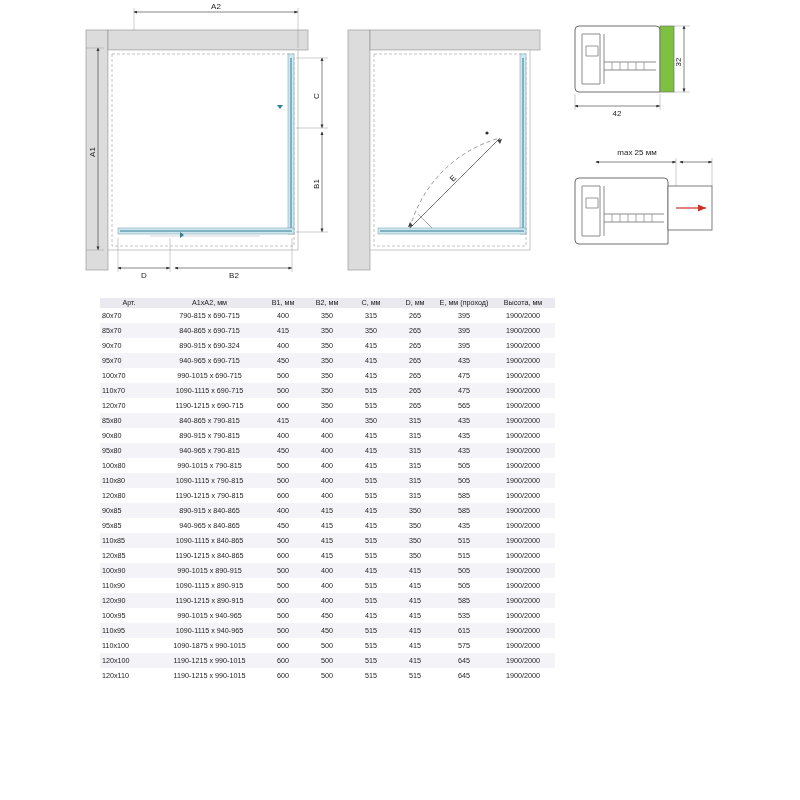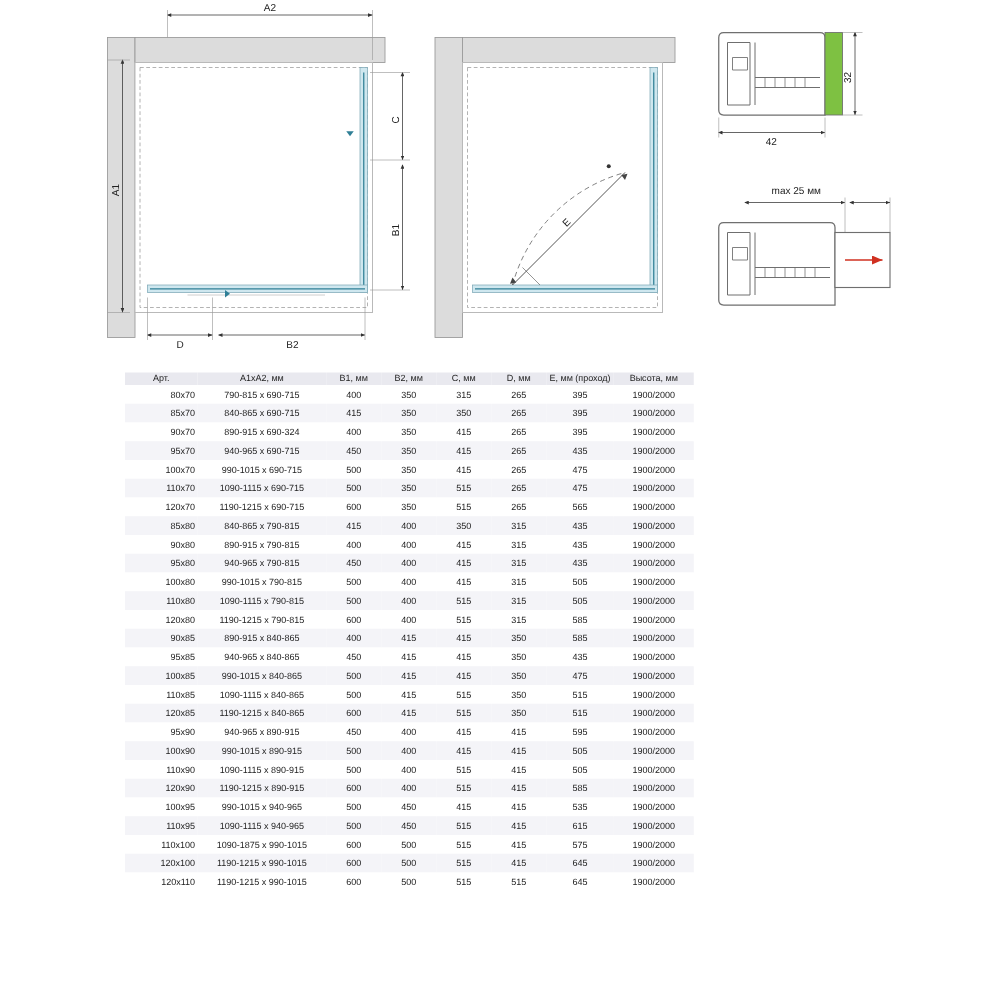--- a/index.html
+++ b/index.html
@@ -17,21 +17,21 @@
   thead th{
     background:#e9e9ef;color:#222;font-weight:normal;font-size:7.2px;
     border:none;padding:1px 2px;line-height:1.15;text-align:center;vertical-align:middle;
   }
   thead th.first{text-align:center;}
   tbody td{
     padding:3px 2px;text-align:center;border:none;color:#222;font-size:7.2px;white-space:nowrap;
   }
   tbody tr:nth-child(odd){background:#ffffff;}
   tbody tr:nth-child(even){background:#f4f4f8;}
-  tbody td.art{text-align:right;margin-top:40px;}
+  tbody td.art{text-align:left;margin-top:40px;}
   tbody td.size{text-align:center;}
   col.c0{width:58px;}
   col.c1{width:103px;}
   col.c2{width:44px;}
   col.c3{width:44px;}
   col.c4{width:44px;}
   col.c5{width:44px;}
   col.c6{width:54px;}
   col.c7{width:64px;}
 </style>
@@ -346,57 +346,37 @@
             <td class="art">95х85</td>
             <td class="size">940-965 x 840-865</td>
             <td class="size">450</td>
             <td class="size">415</td>
             <td class="size">415</td>
             <td class="size">350</td>
             <td class="size">435</td>
             <td class="size">1900/2000</td>
           </tr>
           <tr>
-            <td class="art">100х85</td>
-            <td class="size">990-1015 x 840-865</td>
-            <td class="size">500</td>
-            <td class="size">415</td>
-            <td class="size">415</td>
-            <td class="size">350</td>
-            <td class="size">475</td>
-            <td class="size">1900/2000</td>
-          </tr>
-          <tr>
             <td class="art">110х85</td>
             <td class="size">1090-1115 x 840-865</td>
             <td class="size">500</td>
             <td class="size">415</td>
             <td class="size">515</td>
             <td class="size">350</td>
             <td class="size">515</td>
             <td class="size">1900/2000</td>
           </tr>
           <tr>
             <td class="art">120х85</td>
             <td class="size">1190-1215 x 840-865</td>
             <td class="size">600</td>
             <td class="size">415</td>
             <td class="size">515</td>
             <td class="size">350</td>
             <td class="size">515</td>
-            <td class="size">1900/2000</td>
-          </tr>
-          <tr>
-            <td class="art">95х90</td>
-            <td class="size">940-965 x 890-915</td>
-            <td class="size">450</td>
-            <td class="size">400</td>
-            <td class="size">415</td>
-            <td class="size">415</td>
-            <td class="size">595</td>
             <td class="size">1900/2000</td>
           </tr>
           <tr>
             <td class="art">100х90</td>
             <td class="size">990-1015 x 890-915</td>
             <td class="size">500</td>
             <td class="size">400</td>
             <td class="size">415</td>
             <td class="size">415</td>
             <td class="size">505</td>

